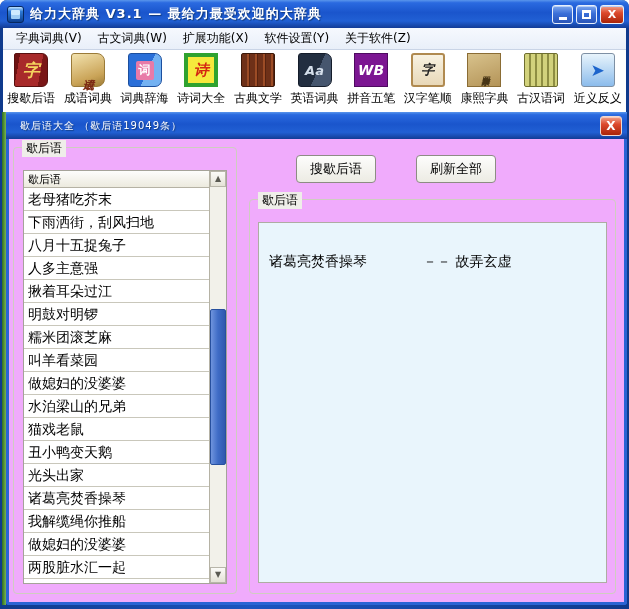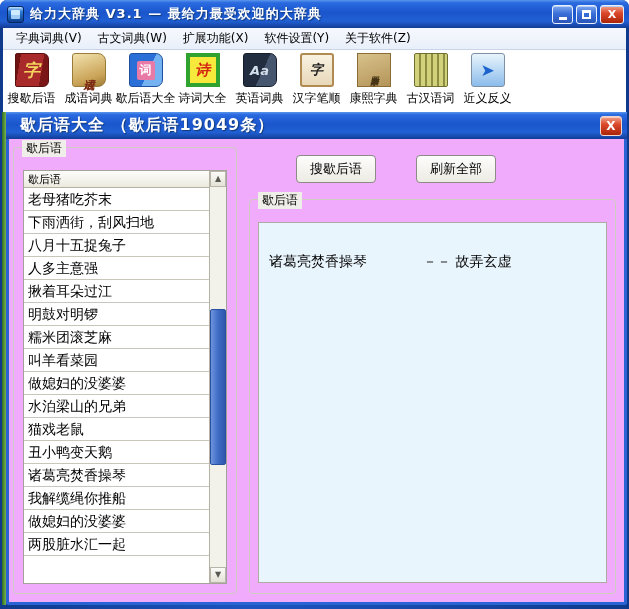--- a/index.html
+++ b/index.html
@@ -69,21 +69,21 @@
   
   .desktop-sliver { position:absolute; left:2px; top:112px; width:4px; bottom:4px;
     background:linear-gradient(90deg,#2f6e22,#78b44e); }
 
   
   .dialog { position:absolute; top:112px; left:6px; right:2px; bottom:4px;
     border:3px solid #2a64d4; border-top:none; border-radius:0 0 3px 3px; background:#efeee9; }
   .dlg-titlebar { position:relative; height:27px; margin:0 -3px;
     background:linear-gradient(180deg,#5a96ec 0%,#2a6ae0 10%,#1a55cc 45%,#2160d4 75%,#123c96 100%);
     display:flex; align-items:center; padding:0 5px 0 14px; }
-  .dlg-title { color:#fff; font-weight:bold; font-size:16px; letter-spacing:1px;
+  .dlg-title { color:#fff; font-weight:normal; font-size:10px; letter-spacing:1px;
     text-shadow:1px 1px 1px #123a7a; flex:1; }
   .dlg-close { width:22px; height:20px; border:1px solid #f0d8d0; border-radius:3px;
     background:linear-gradient(180deg,#f0a48e 0%,#dd4a2d 40%,#aa2408 100%);
     color:#fff; font-size:12px; font-weight:bold; text-align:center; line-height:18px;
     box-shadow:inset 0 1px 0 #f8c8b8; cursor:default; }
   .dlg-body { position:absolute; top:27px; left:0; right:0; bottom:0; background:#f0abfc; }
 
   
   .groupbox { position:absolute; border:1px solid #cfcdc0; border-radius:4px; }
   .gb-label { position:absolute; top:-8px; left:8px; background:#efeee9; padding:0 4px; font-size:12px; color:#000; }
@@ -154,33 +154,45 @@
       <div class="tool">
         <div class="tico chengyu-dictionary-icon">
           <i>成语</i>
         </div>
         <span class="tlabel">成语词典</span>
       </div>
       <div class="tool">
         <div class="tico cidian-cihai-icon">
           <i>词</i>
         </div>
-        <span class="tlabel">歇后语大全</span>
+        <span class="tlabel">词典辞海</span>
       </div>
       <div class="tool">
         <div class="tico shici-daquan-icon">
           <i>诗</i>
         </div>
         <span class="tlabel">诗词大全</span>
       </div>
       <div class="tool">
+        <div class="tico gudian-wenxue-icon">
+          <i></i>
+        </div>
+        <span class="tlabel">古典文学</span>
+      </div>
+      <div class="tool">
         <div class="tico yingyu-cidian-icon">
           <i>Aa</i>
         </div>
         <span class="tlabel">英语词典</span>
+      </div>
+      <div class="tool">
+        <div class="tico pinyin-wubi-icon">
+          <i>WB</i>
+        </div>
+        <span class="tlabel">拼音五笔</span>
       </div>
       <div class="tool">
         <div class="tico hanzi-bishun-icon">
           <i>字</i>
         </div>
         <span class="tlabel">汉字笔顺</span>
       </div>
       <div class="tool">
         <div class="tico kangxi-zidian-icon">
           <i>康熙字典</i>
@@ -223,20 +235,21 @@
                 <div class="list-row">八月十五捉兔子</div>
                 <div class="list-row">人多主意强</div>
                 <div class="list-row">揪着耳朵过江</div>
                 <div class="list-row">明鼓对明锣</div>
                 <div class="list-row">糯米团滚芝麻</div>
                 <div class="list-row">叫羊看菜园</div>
                 <div class="list-row">做媳妇的没婆婆</div>
                 <div class="list-row">水泊梁山的兄弟</div>
                 <div class="list-row">猫戏老鼠</div>
                 <div class="list-row">丑小鸭变天鹅</div>
+                <div class="list-row">光头出家</div>
                 <div class="list-row">诸葛亮焚香操琴</div>
                 <div class="list-row">我解缆绳你推船</div>
                 <div class="list-row">做媳妇的没婆婆</div>
                 <div class="list-row">两股脏水汇一起</div>
               </div>
           </div>
           <div class="vscroll">
             <div class="sbtn">▲</div>
             <div class="strack">
               <div class="sthumb"></div>

